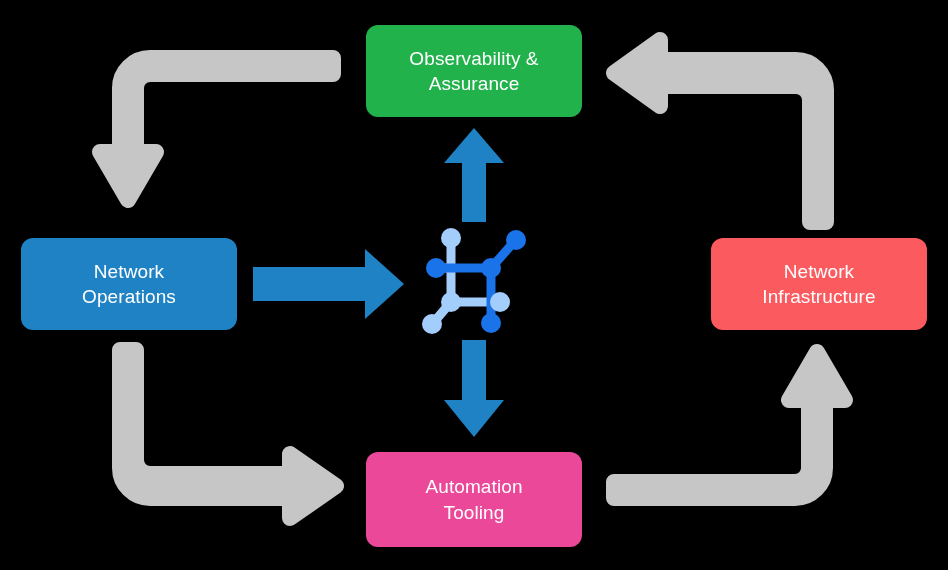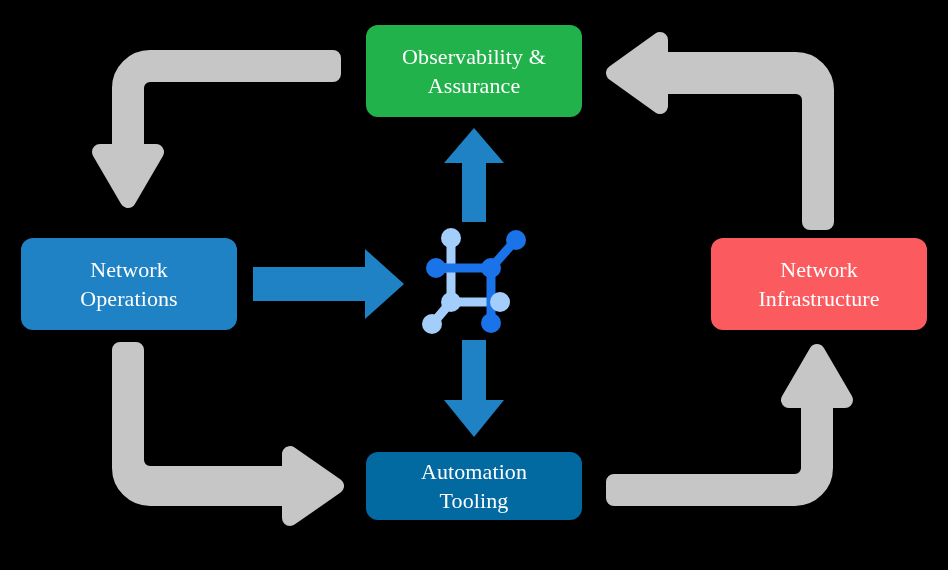--- a/index.html
+++ b/index.html
@@ -20,43 +20,43 @@
     background: #000000;
   }
   .node-box {
     position: absolute;
     border-radius: 12px;
     display: flex;
     align-items: center;
     justify-content: center;
     text-align: center;
     color: #ffffff;
-    font-size: 22px;
+    font-size: 19px;
     line-height: 1.32;
-    font-family: Liberation Serif, serif;
+    font-family: Liberation Sans, sans-serif;
     letter-spacing: 0.1px;
     box-sizing: border-box;
     padding: 1px 10px;
     white-space: pre-line;
   }
   #box-observability {
     left: 366px; top: 25px; width: 216px; height: 92px;
     background: #22b24c;
   }
   #box-network-operations {
     left: 21px; top: 238px; width: 216px; height: 92px;
     background: #1e82c4;
   }
   #box-network-infrastructure {
     left: 711px; top: 238px; width: 216px; height: 92px;
     background: #fb5a5f;
   }
   #box-automation-tooling {
-    left: 366px; top: 452px; width: 216px; height: 68px;
-    background: #0369a1;
+    left: 366px; top: 452px; width: 216px; height: 95px;
+    background: #ec4899;
   }
   #svg-layer {
     position: absolute;
     left: 0; top: 0;
     width: 948px;
     height: 570px;
   }
   #center-icon {
     position: absolute;
     left: 418px;

